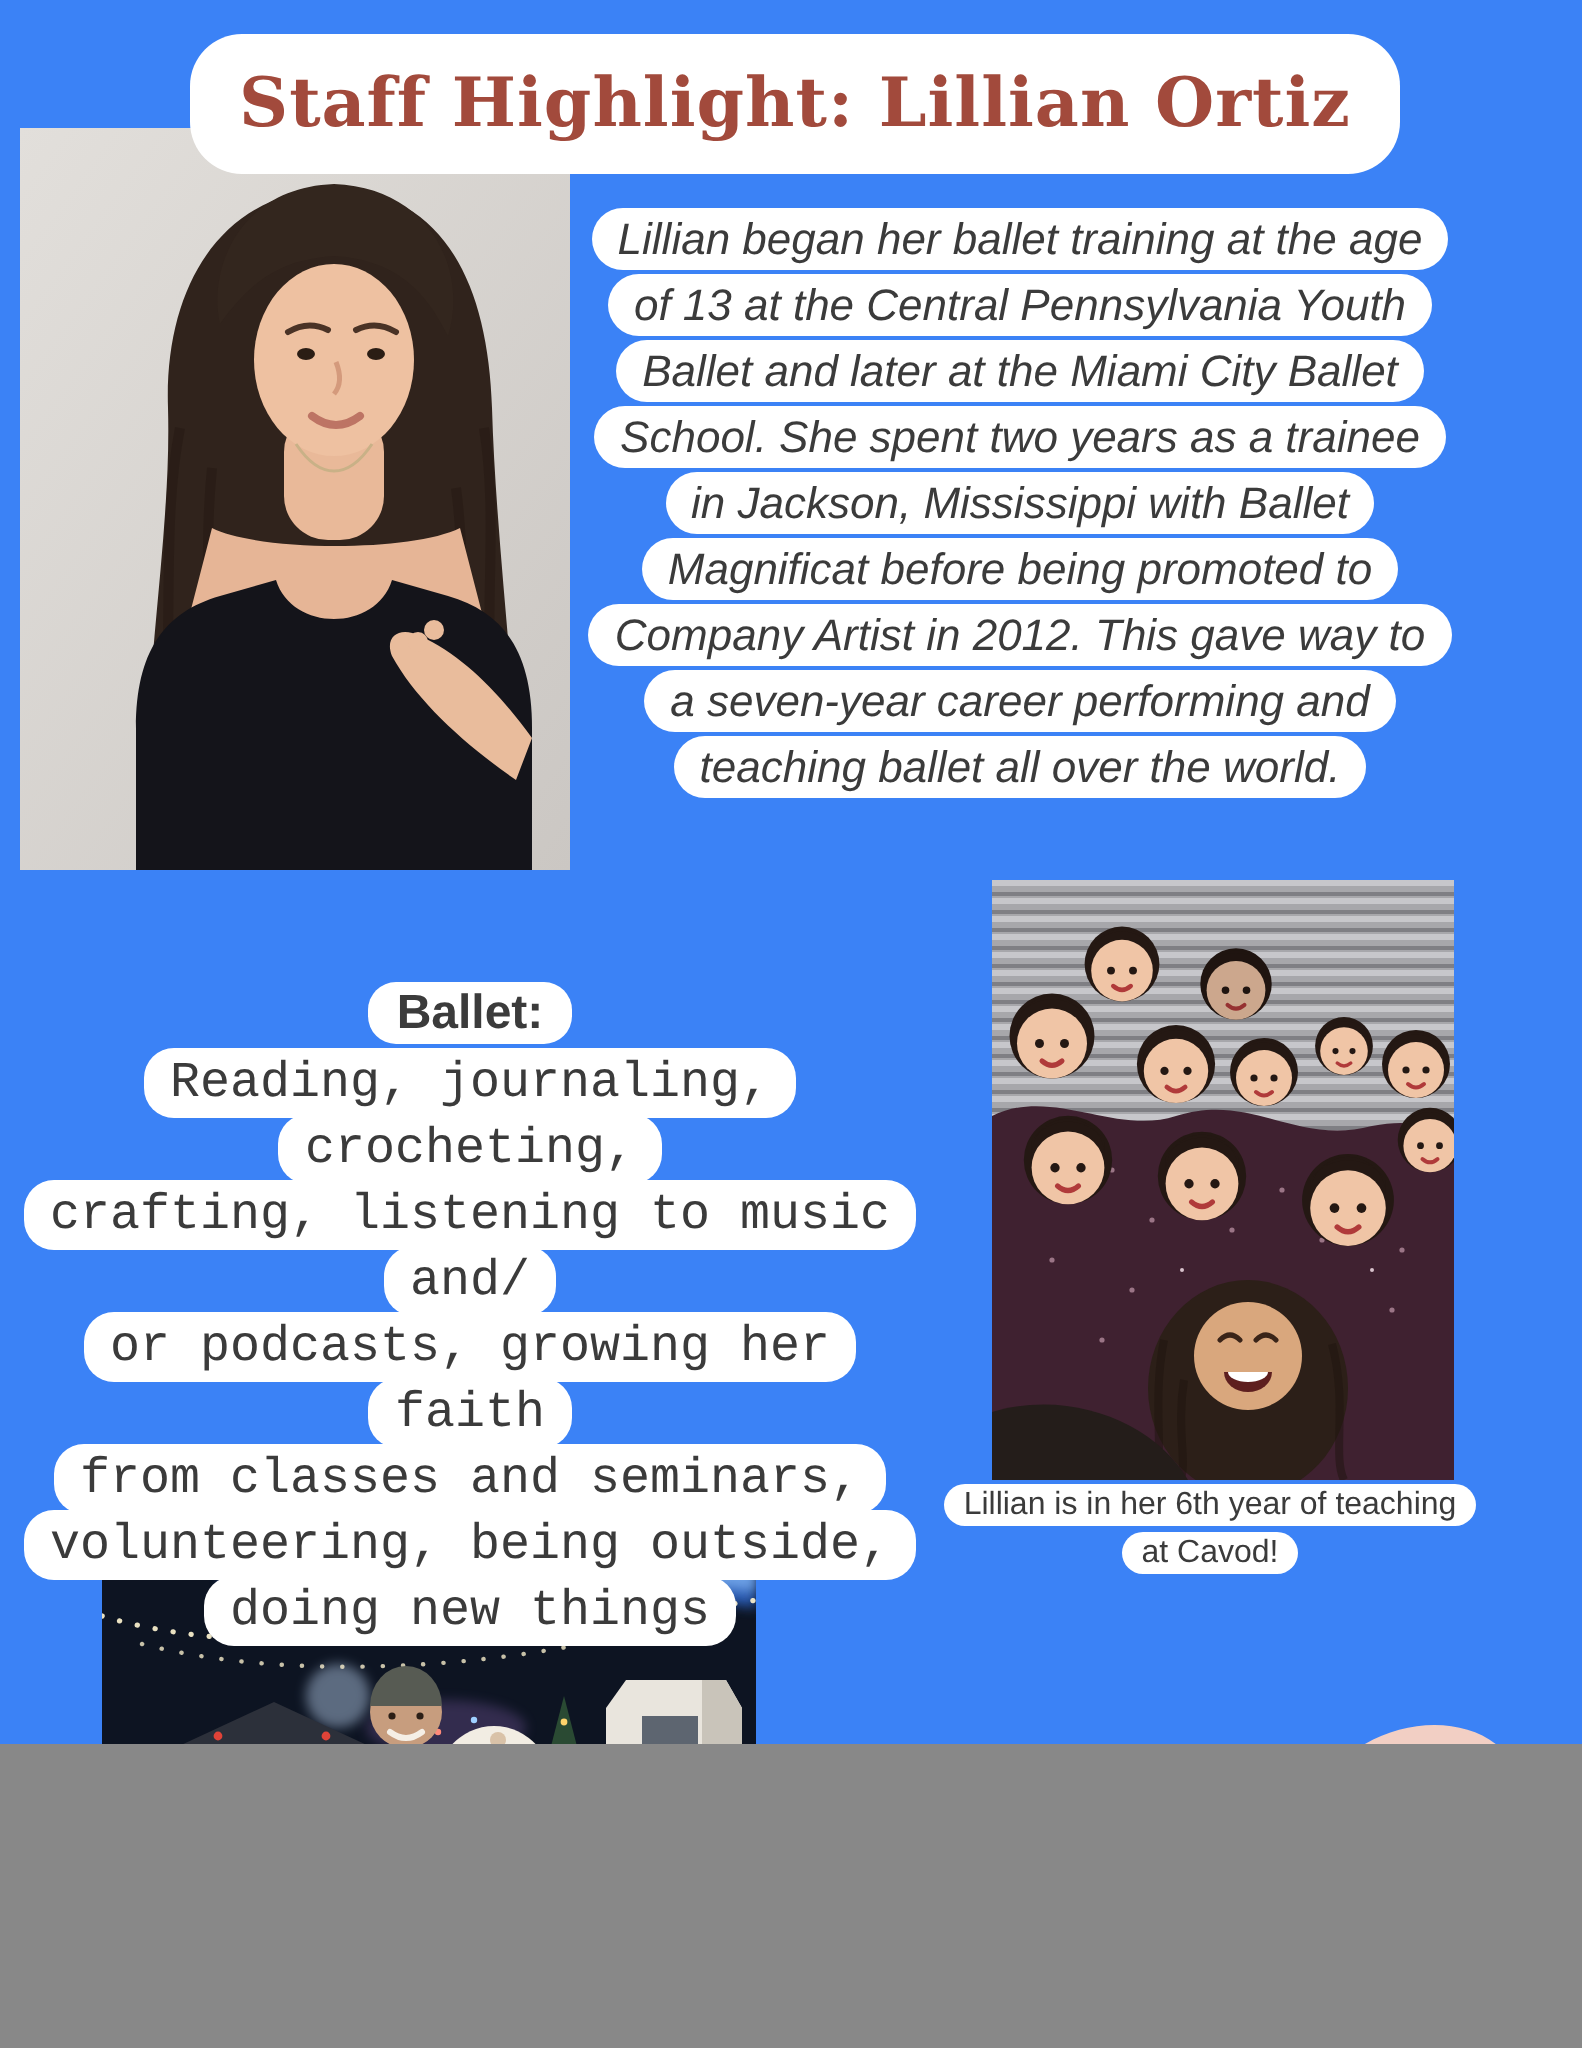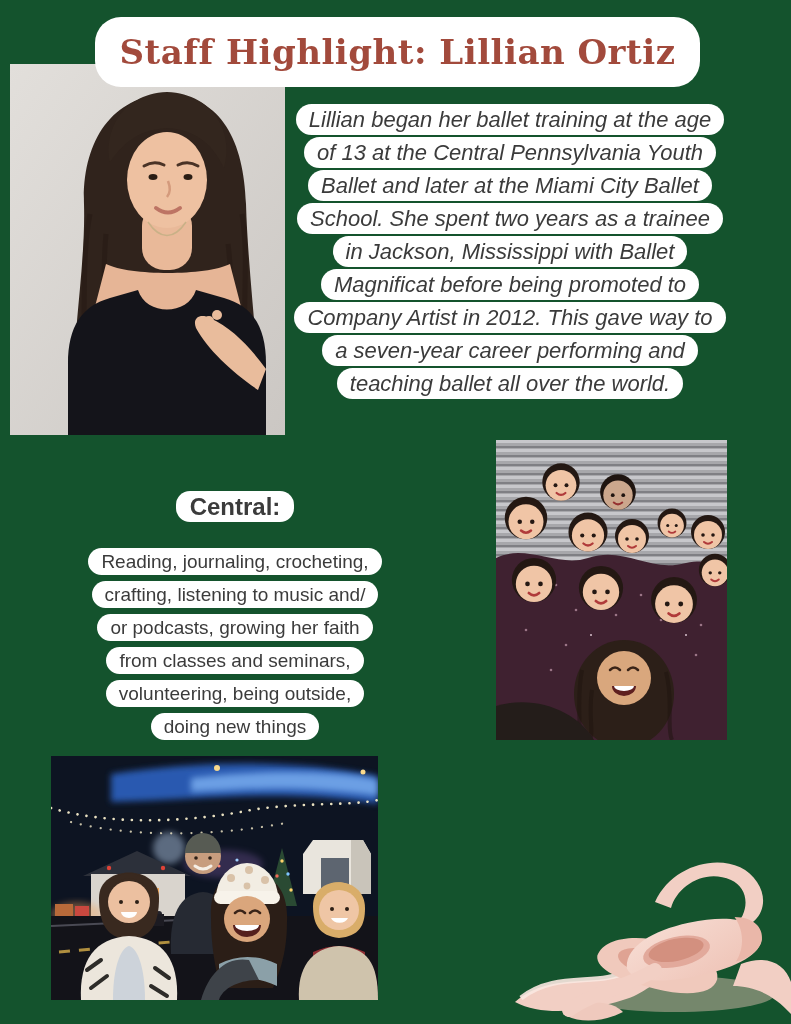--- a/index.html
+++ b/index.html
@@ -1,19 +1,19 @@
 <!DOCTYPE html>
 <html><head>
 <meta charset="utf-8">
 <style>
   * { margin:0; padding:0; box-sizing:border-box; }
   html,body { background:#888; }
   .page {
-    position:relative; width:791px; height:1024px; margin:0 auto;
-    background:#14532d; overflow:hidden;
+    position:relative; width:791px; height:872px; margin:0 auto;
+    background:#3b82f6; overflow:hidden;
     font-family:"Liberation Sans", sans-serif;
   }
   .abs { position:absolute; }
   .photo { z-index:1; }
   .photo svg { display:block; }
   .txt { z-index:3; text-align:center; }
   
   .hl {
     display:inline; background:#ffffff; color:#3b3b3b;
     white-space:pre-line;
@@ -26,21 +26,21 @@
   }
   .title-text {
     font-family:"DejaVu Serif", serif; font-weight:700;
     font-size:34px; color:#a24a3c; letter-spacing:0.5px;
   }
   .bio { left:225px; top:103px; width:570px; font-size:22px; line-height:33px; }
   .bio .hl { padding:3px 13px; border-radius:16px;font-style:italic; }
   .hobbies { left:10px; top:489px; width:450px; }
   .hobbies-heading { font-size:24px; line-height:36px; font-weight:700; color:#2e2e2e; }
   .hobbies-heading .hl { padding:2px 14px; border-radius:14px; }
-  .hobbies-body { font-size:19px; line-height:33px; margin-top:20px; }
+  .hobbies-body { font-size:25px; line-height:33px; margin-top:0;font-family:Liberation Mono, monospace; }
   .hobbies-body .hl { padding:3px 13px; border-radius:15px; }
   .caption { left:430px; top:741px; width:350px; font-size:16px; line-height:24px; }
   .caption .hl { padding:2px 10px; border-radius:11px; }
   .note { left:392px; top:850px; width:315px; font-size:25px; line-height:47px;
           font-family:"DejaVu Serif", serif; font-style:italic; }
   .note .hl { padding:1px 18px; border-radius:19px; color:#222; }
 </style>
 </head>
 <body>
 
@@ -84,21 +84,21 @@
 Ballet and later at the Miami City Ballet
 School. She spent two years as a trainee
 in Jackson, Mississippi with Ballet
 Magnificat before being promoted to
 Company Artist in 2012. This gave way to
 a seven-year career performing and
 teaching ballet all over the world.</span>
   </div>
 
   <div class="abs txt hobbies">
-    <div class="hobbies-heading"><span class="hl">Central:</span></div>
+    <div class="hobbies-heading"><span class="hl">Ballet:</span></div>
     <div class="hobbies-body"><span class="hl">Reading, journaling, crocheting,
 crafting, listening to music and/
 or podcasts, growing her faith
 from classes and seminars,
 volunteering, being outside,
 doing new things</span></div>
   </div>
 
   <div class="abs photo" style="left:496px; top:440px;">
     <svg width="231" height="300" viewBox="0 0 231 300">
@@ -157,20 +157,24 @@
       <ellipse cx="128" cy="254" rx="50" ry="54" fill="#2c1f18"></ellipse>
       <path d="M86,230 C80,260 86,285 82,300 M170,232 C178,262 170,288 176,300 M96,250 C92,275 98,292 94,300" stroke="#1d130d" stroke-width="4" fill="none" opacity="0.5"></path>
       <circle cx="128" cy="238" r="27" fill="#d9a77d"></circle>
       <path d="M114,230 q5,-5 10,0 M132,230 q5,-5 10,0" stroke="#3a2418" stroke-width="2.5" fill="none" stroke-linecap="round"></path>
       <path d="M116,246 a12,10 0 0 0 24,0 Z" fill="#5e1f1f"></path>
       <path d="M118,246 a10,5 0 0 0 20,0 Z" fill="#ffffff"></path>
       <path d="M0,266 C40,254 82,272 98,300 L0,300 Z" fill="#241d1a"></path>
     </svg>
   </div>
 
+  <div class="abs txt caption">
+    <span class="hl">Lillian is in her 6th year of teaching
+at Cavod!</span>
+  </div>
 
   <div class="abs photo" style="left:51px; top:756px;">
     <svg width="327" height="244" viewBox="0 0 327 244">
       <defs>
           <filter id="bl" x="-20%" y="-20%" width="140%" height="140%">
             <feGaussianBlur stdDeviation="3"></feGaussianBlur>
           </filter>
         </defs>
       <rect width="327" height="244" fill="#0d1422"></rect>
       <path d="M60,18 C160,2 260,6 327,20 L327,48 C230,32 150,44 60,46 Z" fill="#2f66c9" opacity="0.85" filter="url(#bl)"></path>

